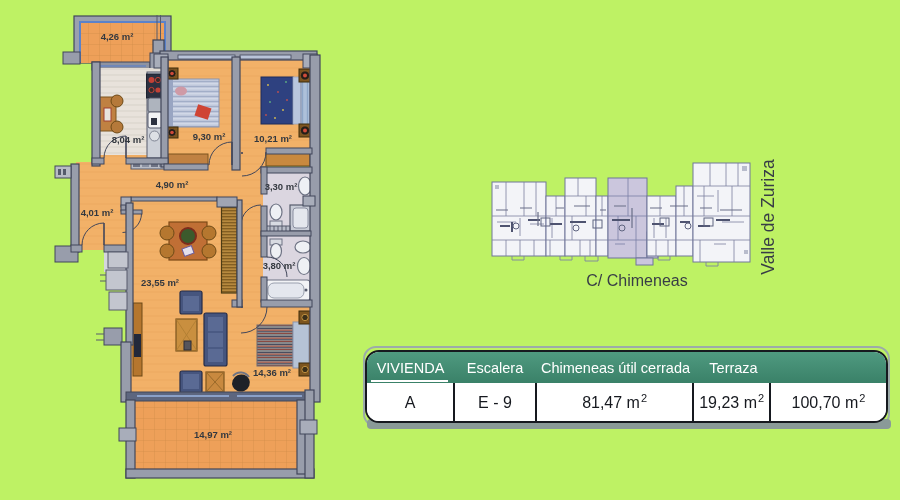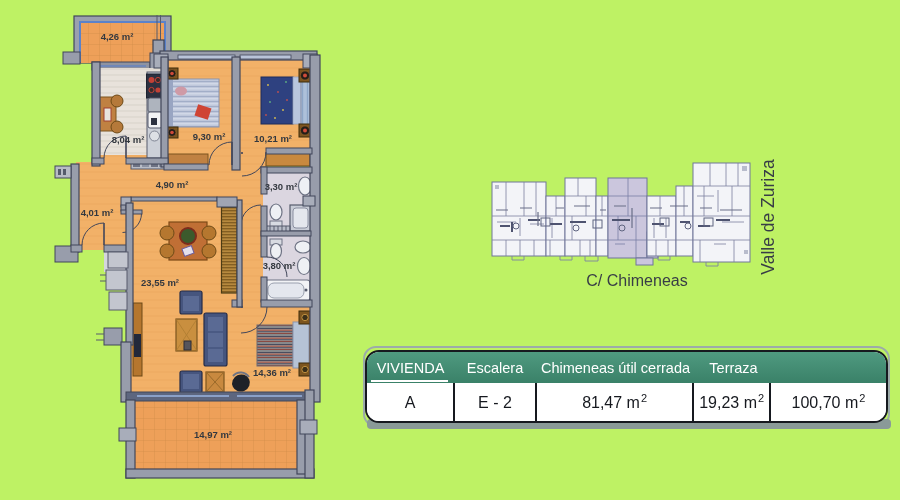--- a/index.html
+++ b/index.html
@@ -526,19 +526,19 @@
 
 <div id="tbl">
   <div id="thead">
     <div style="width:87px;">VIVIENDA</div>
     <div style="width:82px;">Escalera</div>
     <div style="width:159px;">Chimeneas útil cerrada</div>
     <div style="width:77px;">Terraza</div>
   </div>
   <div id="tbody">
     <div style="width:87px;">A</div>
-    <div style="width:82px;">E - 2</div>
+    <div style="width:82px;">E - 9</div>
     <div style="width:159px;">81,47 m<sup>2</sup></div>
     <div style="width:77px;">19,23 m<sup>2</sup></div>
     <div style="width:118px;">100,70 m<sup>2</sup></div>
   </div>
 </div>
 </div>
 
 </body></html>

